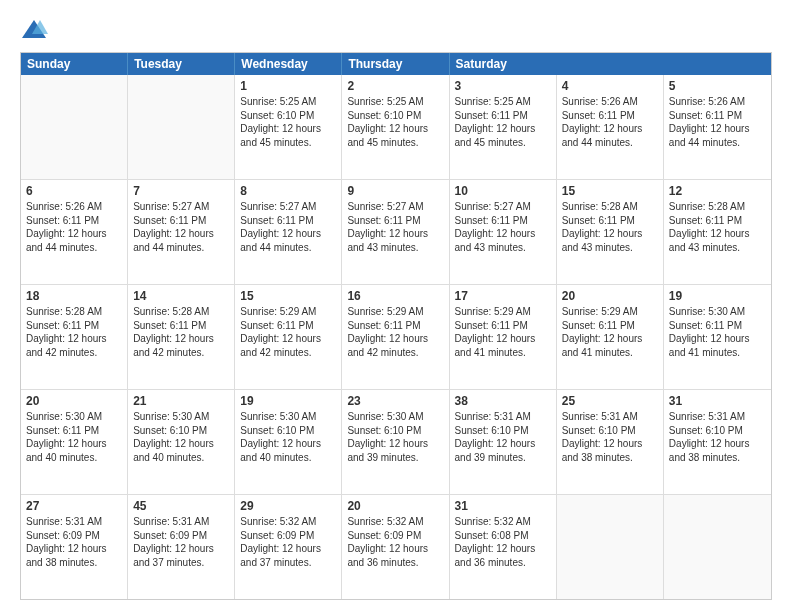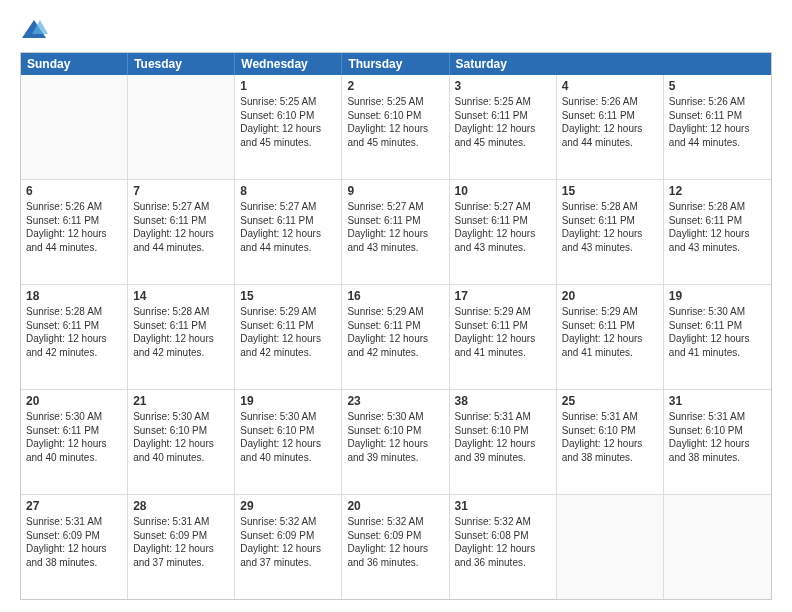--- a/index.html
+++ b/index.html
@@ -312,21 +312,21 @@
           </div>
         </div>
         <div class="cal-week">
           <div class="cal-cell">
             <span class="day-num">27</span>
             <div class="cell-text" style="white-space: pre-line;">Sunrise: 5:31 AM
 Sunset: 6:09 PM
 Daylight: 12 hours and 38 minutes.</div>
           </div>
           <div class="cal-cell">
-            <span class="day-num">28</span>
+            <span class="day-num">45</span>
             <div class="cell-text" style="white-space: pre-line;">Sunrise: 5:31 AM
 Sunset: 6:09 PM
 Daylight: 12 hours and 37 minutes.</div>
           </div>
           <div class="cal-cell">
             <span class="day-num">29</span>
             <div class="cell-text" style="white-space: pre-line;">Sunrise: 5:32 AM
 Sunset: 6:09 PM
 Daylight: 12 hours and 37 minutes.</div>
           </div>

